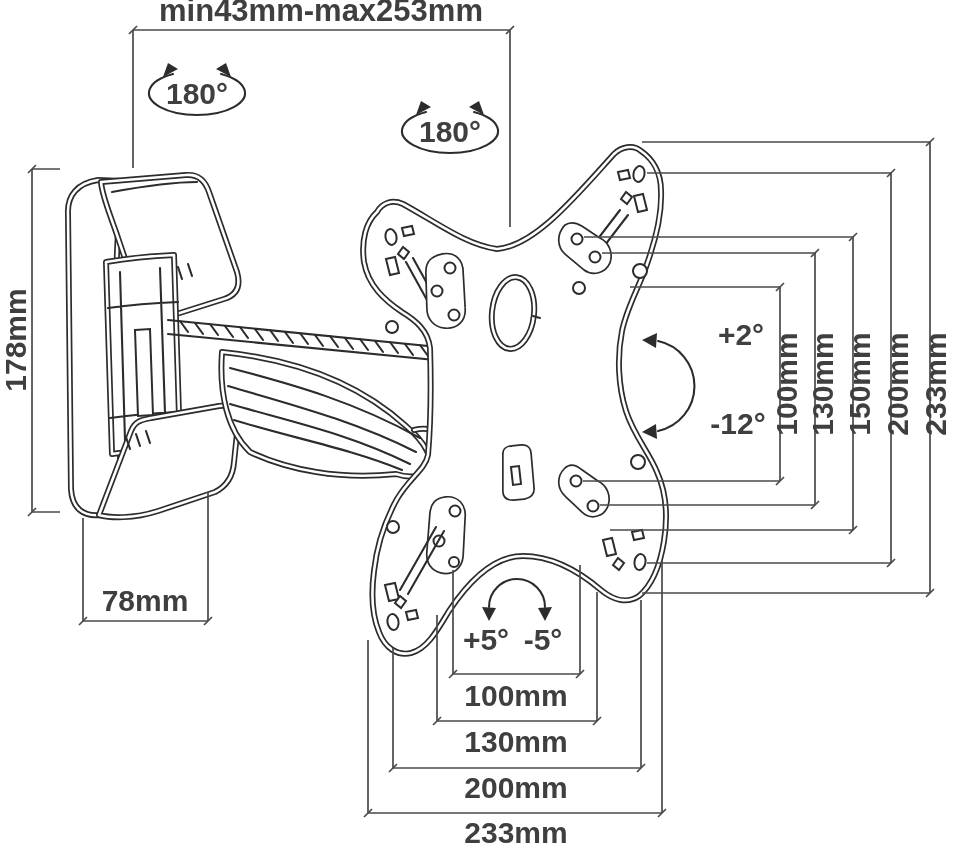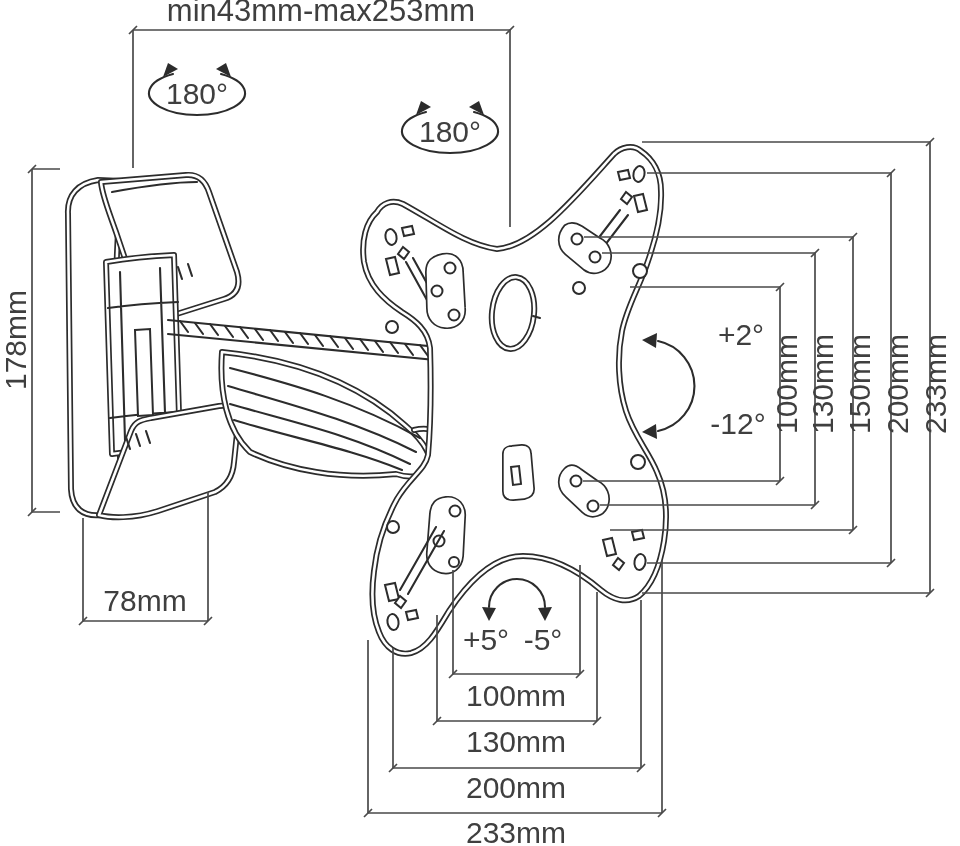--- a/index.html
+++ b/index.html
@@ -1,17 +1,17 @@
 <!DOCTYPE html>
 <html><head>
 <meta charset="utf-8">
 <style>
   html,body{margin:0;padding:0;background:#ffffff;}
   body{width:960px;height:846px;overflow:hidden;}
-  #stage{position:relative;width:960px;height:846px;background:#ffffff;}
+  #stage{position:relative;width:960px;height:846px;background:#ffffff;font-weight:bold;}
   svg{position:absolute;left:0;top:0;}
   .ln{stroke:#2c2c2c;stroke-width:2.1;fill:none;stroke-linecap:round;stroke-linejoin:round;}
   .dbl{stroke:#2c2c2c;stroke-width:6;fill:#ffffff;stroke-linejoin:round;}
   .dblfree{stroke:#2c2c2c;stroke-width:6;fill:none;stroke-linecap:round;stroke-linejoin:round;}
   .dblin{stroke:#ffffff;stroke-width:2.6;fill:none;stroke-linecap:round;stroke-linejoin:round;}
   .dblinf{stroke:#ffffff;stroke-width:2.6;fill:#ffffff;stroke-linejoin:round;}
   .hole{stroke:#2c2c2c;stroke-width:2;fill:#ffffff;}
   .dim{stroke:#4a4a4a;stroke-width:1.7;fill:none;stroke-linecap:butt;}
   .ar{fill:#2c2c2c;stroke:none;}
   text{font-family:"Liberation Sans","DejaVu Sans",sans-serif;fill:#3f3f3f;font-size:30px;}

